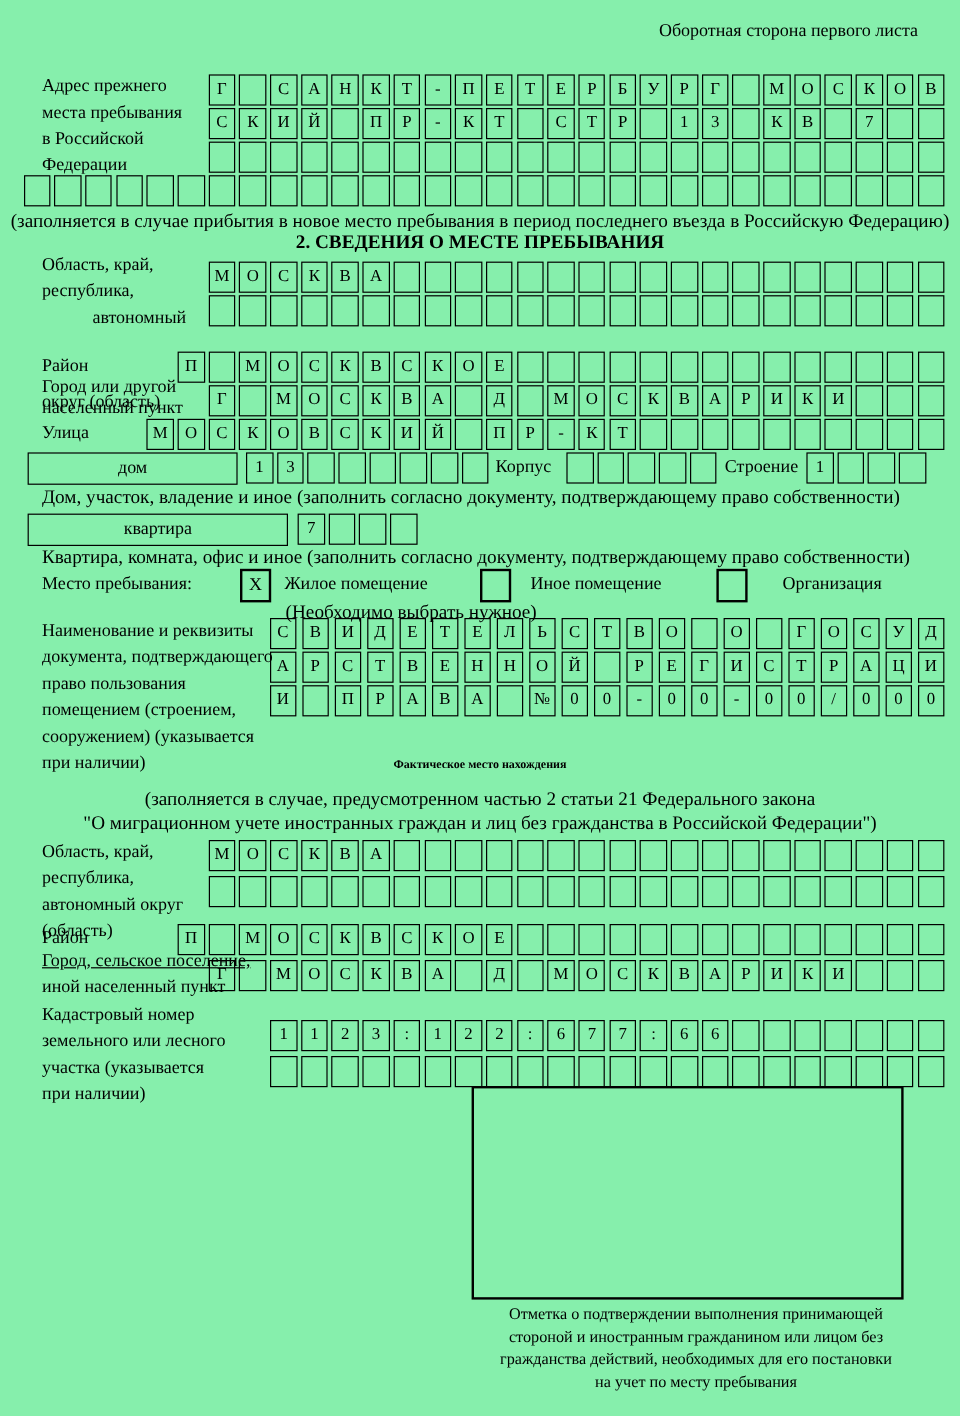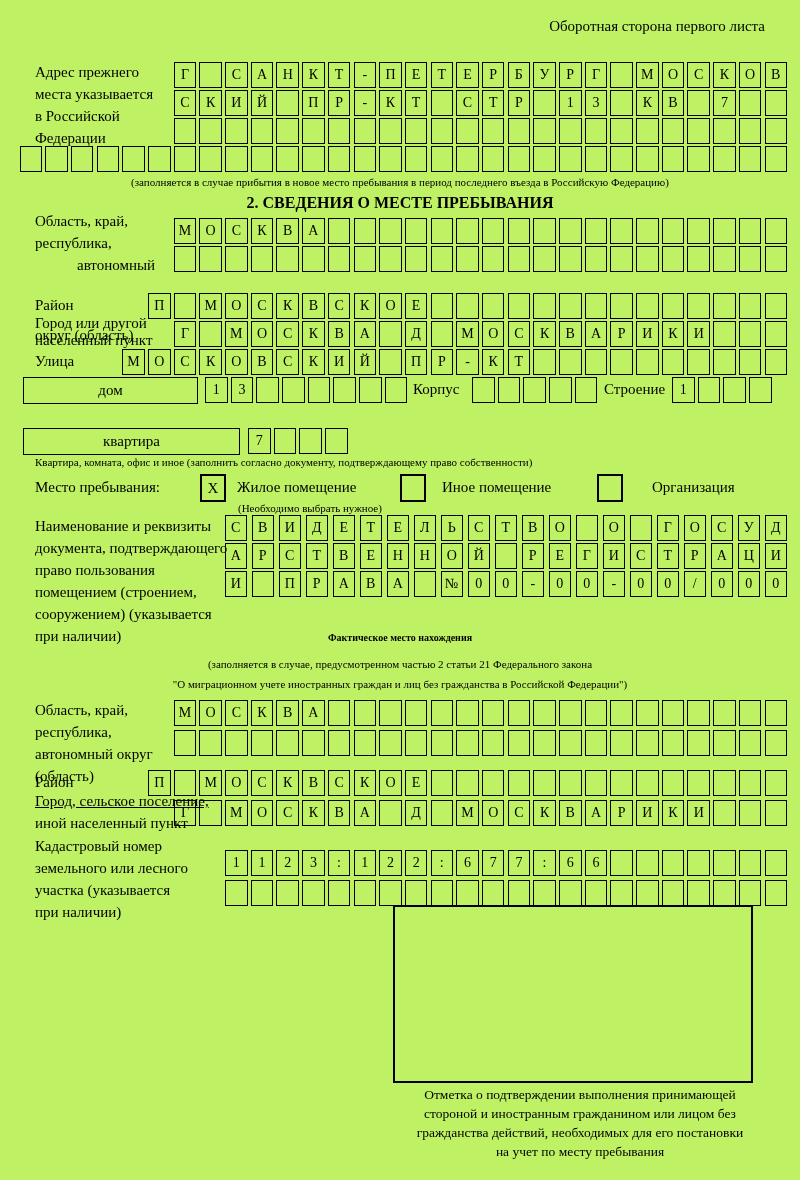--- a/index.html
+++ b/index.html
@@ -1,21 +1,21 @@
 <!DOCTYPE html>
 <html><head>
 <meta charset="utf-8">
 <style>
   html,body { margin:0; padding:0; background:#fff; }
   .page {
-    position:relative; width:800px; height:1180px; background:#bef264;
+    position:relative; width:800px; height:1180px; background:#86efac;
     font-family:"Liberation Serif", serif; color:#000; overflow:hidden;
   }
   .lbl { position:absolute; font-size:15px; white-space:nowrap; }
-  .cap { position:absolute; font-size:11px; white-space:nowrap; }
+  .cap { position:absolute; font-size:16px; white-space:nowrap; }
   .center { left:0; right:0; text-align:center; white-space:normal; }
   .bold { font-weight:bold; }
   .row {
     position:absolute; left:15px; right:13px;
     display:flex; justify-content:flex-end; gap:3.2px;
   }
   .row.widegap { gap:4.5px; }
   .row.leftal { justify-content:flex-start; right:auto; }
   .cell {
     width:22.5px; height:26px; box-sizing:border-box;
@@ -38,21 +38,21 @@
     font-size:13.5px; }
 </style>
 </head>
 <body>
 
 <div class="page">
 
   <div class="lbl" style="top:18px; right:35px; font-size:15px;">Оборотная сторона первого листа</div>
 
   <div class="lbl" style="left:35px; top:64px;">Адрес прежнего</div>
-  <div class="lbl" style="left:35px; top:86px;">места указывается</div>
+  <div class="lbl" style="left:35px; top:86px;">места пребывания</div>
   <div class="lbl" style="left:35px; top:108px;">в Российской</div>
   <div class="lbl" style="left:35px; top:130px;">Федерации</div>
 
   <div class="row" style="top:62px;">
       <span class="cell">Г</span>
       <span class="cell"></span>
       <span class="cell">С</span>
       <span class="cell">А</span>
       <span class="cell">Н</span>
       <span class="cell">К</span>
@@ -328,20 +328,21 @@
       <span class="cell"></span>
       <span class="cell"></span>
     </div>
   <div class="lbl" style="left:604px; top:381px;">Строение</div>
   <div class="row leftal" style="left:672px; top:377px;">
       <span class="cell">1</span>
       <span class="cell"></span>
       <span class="cell"></span>
       <span class="cell"></span>
     </div>
+  <div class="cap" style="left:35px; top:406px;">Дом, участок, владение и иное (заполнить согласно документу, подтверждающему право собственности)</div>
 
   <div class="labelbox" style="left:23px; top:428px; width:217px;">квартира</div>
   <div class="row leftal" style="left:248px; top:428px;">
       <span class="cell">7</span>
       <span class="cell"></span>
       <span class="cell"></span>
       <span class="cell"></span>
     </div>
   <div class="cap" style="left:35px; top:456px;">Квартира, комната, офис и иное (заполнить согласно документу, подтверждающему право собственности)</div>
 

